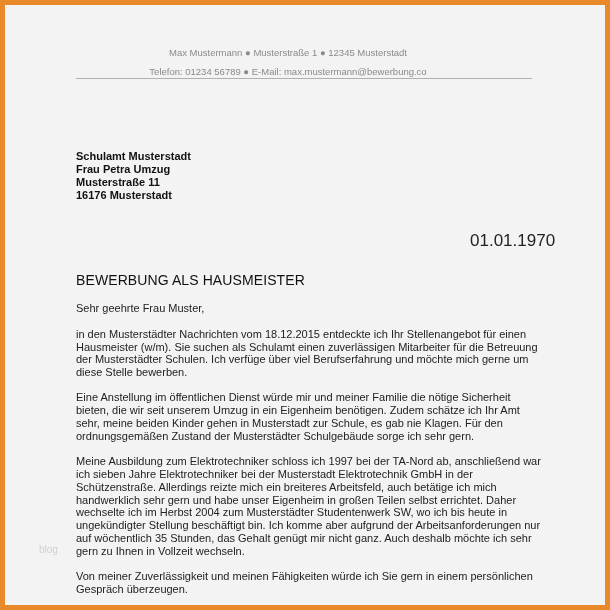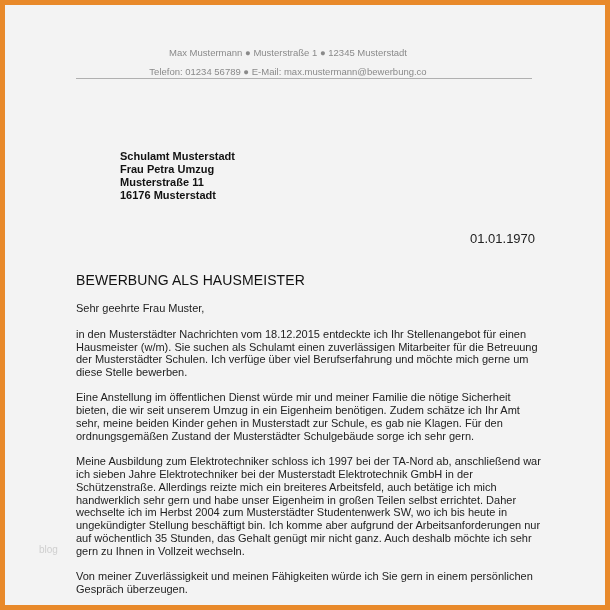--- a/index.html
+++ b/index.html
@@ -42,27 +42,26 @@
       background: #b0b0b0;
     }
     .recipient {
       position: absolute;
       left: 71px;
       top: 145px;
       font-weight: bold;
       color: #111;
       font-size: 11px;
       line-height: 13px;
-      margin-left: 44px;
     }
     .date {
       position: absolute;
       left: 465px;
       top: 226px;
-      font-size: 13px;
+      font-size: 17px;
       color: #222;
     }
     .subject {
       position: absolute;
       left: 71px;
       top: 267px;
       font-weight: normal;
       font-size: 14px;
       color: #111;
       letter-spacing: 0.1px;

